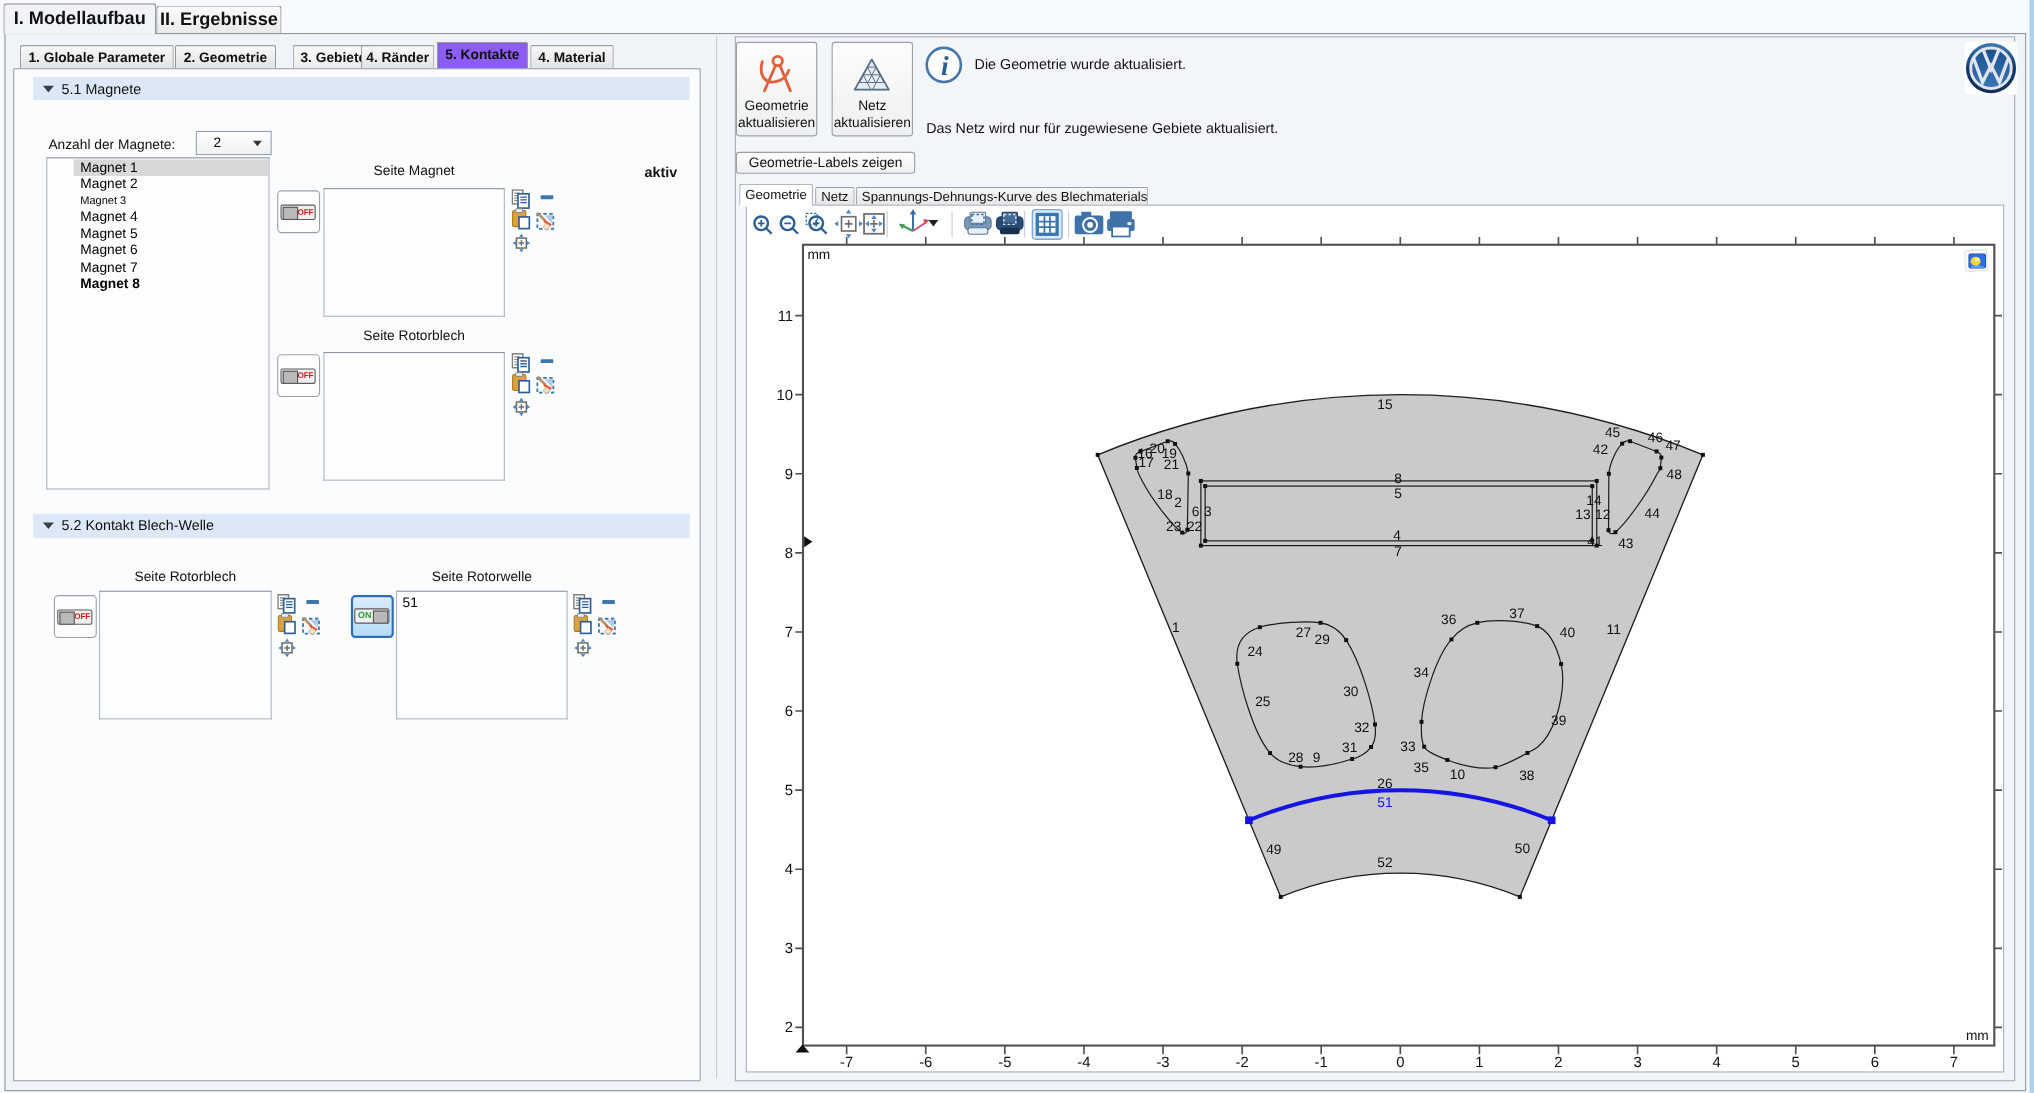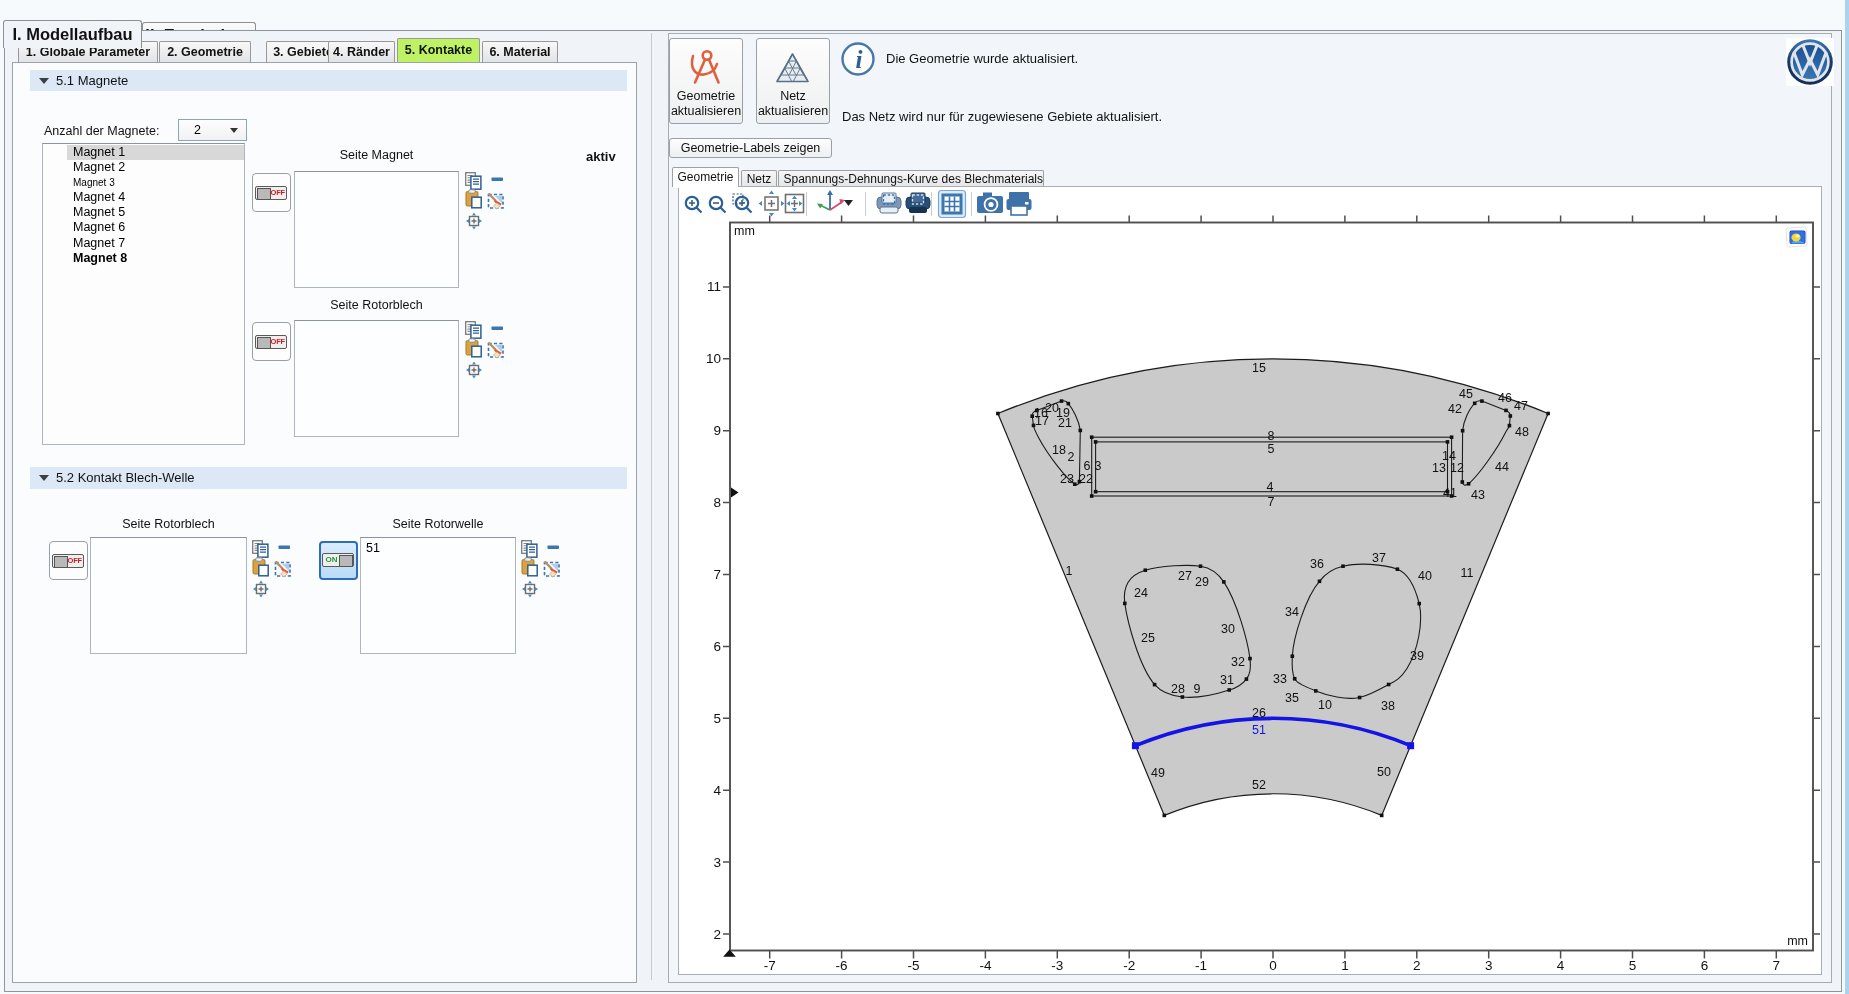--- a/index.html
+++ b/index.html
@@ -1,37 +1,37 @@
 <!DOCTYPE html>
 <html><head><meta charset="utf-8"><style>
 html,body{margin:0;padding:0;width:1849px;height:994px;background:#f7fafc;font-family:"Liberation Sans",sans-serif;overflow:hidden;}
 .abs{position:absolute;}
 .b{font-weight:bold;}
-.tab1{position:absolute;box-sizing:border-box;border:1px solid #8f8f8f;border-bottom:none;border-radius:3px 3px 0 0;font-weight:bold;font-size:16.5px;white-space:nowrap;overflow:hidden;color:#111;text-align:center;background:linear-gradient(#fbfbfb,#e8e9ea);margin-top:17px;}
+.tab1{position:absolute;box-sizing:border-box;border:1px solid #8f8f8f;border-bottom:none;border-radius:3px 3px 0 0;font-weight:bold;font-size:16.5px;white-space:nowrap;overflow:hidden;color:#111;text-align:center;background:linear-gradient(#fbfbfb,#e8e9ea);}
 .tab1.on{background:#f0f4f9;z-index:5;}
 .tab2{position:absolute;box-sizing:border-box;border:1px solid #989898;border-bottom:none;border-radius:2px 2px 0 0;font-weight:bold;font-size:12.5px;color:#111;text-align:center;background:linear-gradient(#f8f8f8,#e2e3e5);}
-.tab2.on{background:#bef264;z-index:5;}
+.tab2.on{background:#8b5cf6;z-index:5;}
 .tab3{position:absolute;box-sizing:border-box;border:1px solid #9aa0a8;border-bottom:none;border-radius:2px 2px 0 0;font-size:12px;color:#111;text-align:center;background:linear-gradient(#f6f6f6,#e4e5e7);}
 .tab3.on{background:#ffffff;z-index:5;}
 .hdr{position:absolute;left:30px;width:597px;height:21px;background:#dce8f5;color:#111;font-size:13px;line-height:21px;}
 .panelbox{position:absolute;box-sizing:border-box;border:1px solid #9aa2ac;background:#fafcfe;}
 .lbox{position:absolute;box-sizing:border-box;border:1px solid #adb6c0;border-top-color:#8a939e;background:#fdfeff;}
 .offbtn{position:absolute;width:39px;height:39px;box-sizing:border-box;border:1px solid #9aa0a8;border-radius:4px;background:#fdfdfd;}
 .btn{position:absolute;box-sizing:border-box;border:1px solid #9aa0a8;border-radius:3px;background:linear-gradient(#fdfdfd,#eeeff0);color:#111;}
 .lbl{position:absolute;font-size:12.5px;color:#111;white-space:nowrap;}
 </style></head><body>
 <div class="tab1 on" style="left:3px;top:3px;width:139px;height:28px;line-height:27px;">I. Modellaufbau</div>
 <div class="tab1" style="left:142px;top:5px;width:114px;height:26px;line-height:25px;">II. Ergebnisse</div>
 <div class="abs" style="left:4px;top:30px;width:1838px;height:962px;background:#f0f4f9;border:1px solid #8f959c;box-sizing:border-box;"></div>
 <div class="tab2" style="left:18px;top:41px;width:140px;height:21px;line-height:20px;">1. Globale Parameter</div>
 <div class="tab2" style="left:159px;top:41px;width:92px;height:21px;line-height:20px;">2. Geometrie</div>
 <div class="tab2" style="left:266px;top:41px;width:74px;height:39px;line-height:20px;">3. Gebiete</div>
 <div class="tab2" style="left:328px;top:41px;width:67px;height:21px;line-height:20px;">4. Ränder</div>
 <div class="tab2 on" style="left:397px;top:38px;width:83px;height:24px;line-height:23px;">5. Kontakte</div>
-<div class="tab2" style="left:482px;top:41px;width:76px;height:21px;line-height:20px;">6. Material</div>
+<div class="tab2" style="left:482px;top:41px;width:76px;height:21px;line-height:20px;">4. Material</div>
 <div class="panelbox" style="left:12px;top:62px;width:625px;height:921px;"></div>
 <div class="hdr" style="top:70px;"><span style="display:inline-block;width:0;height:0;border-left:5px solid transparent;border-right:5px solid transparent;border-top:6px solid #3a3f45;margin:0 7px 1px 9px;"></span>5.1 Magnete</div>
 <div class="lbl" style="left:44px;top:124px;">Anzahl der Magnete:</div>
 <div class="abs" style="left:178px;top:119px;width:69px;height:22px;box-sizing:border-box;border:1px solid #8da4bd;background:linear-gradient(#fefefe,#f0f1f2);">
     <span style="position:absolute;left:15px;top:3px;font-size:12.5px;">2</span>
     <span style="position:absolute;right:8px;top:8px;width:0;height:0;border-left:4.5px solid transparent;border-right:4.5px solid transparent;border-top:5px solid #333;"></span>
   </div>
 <div class="lbox" style="left:42px;top:143px;width:203px;height:302px;background:#fdfdfe;">
     <div style="padding-top:1px;margin-left:24px;">
       <div style="height:15.1px;line-height:15.1px;padding-left:6px;font-size:12.5px;background:#d8d8d8;">Magnet 1</div>

